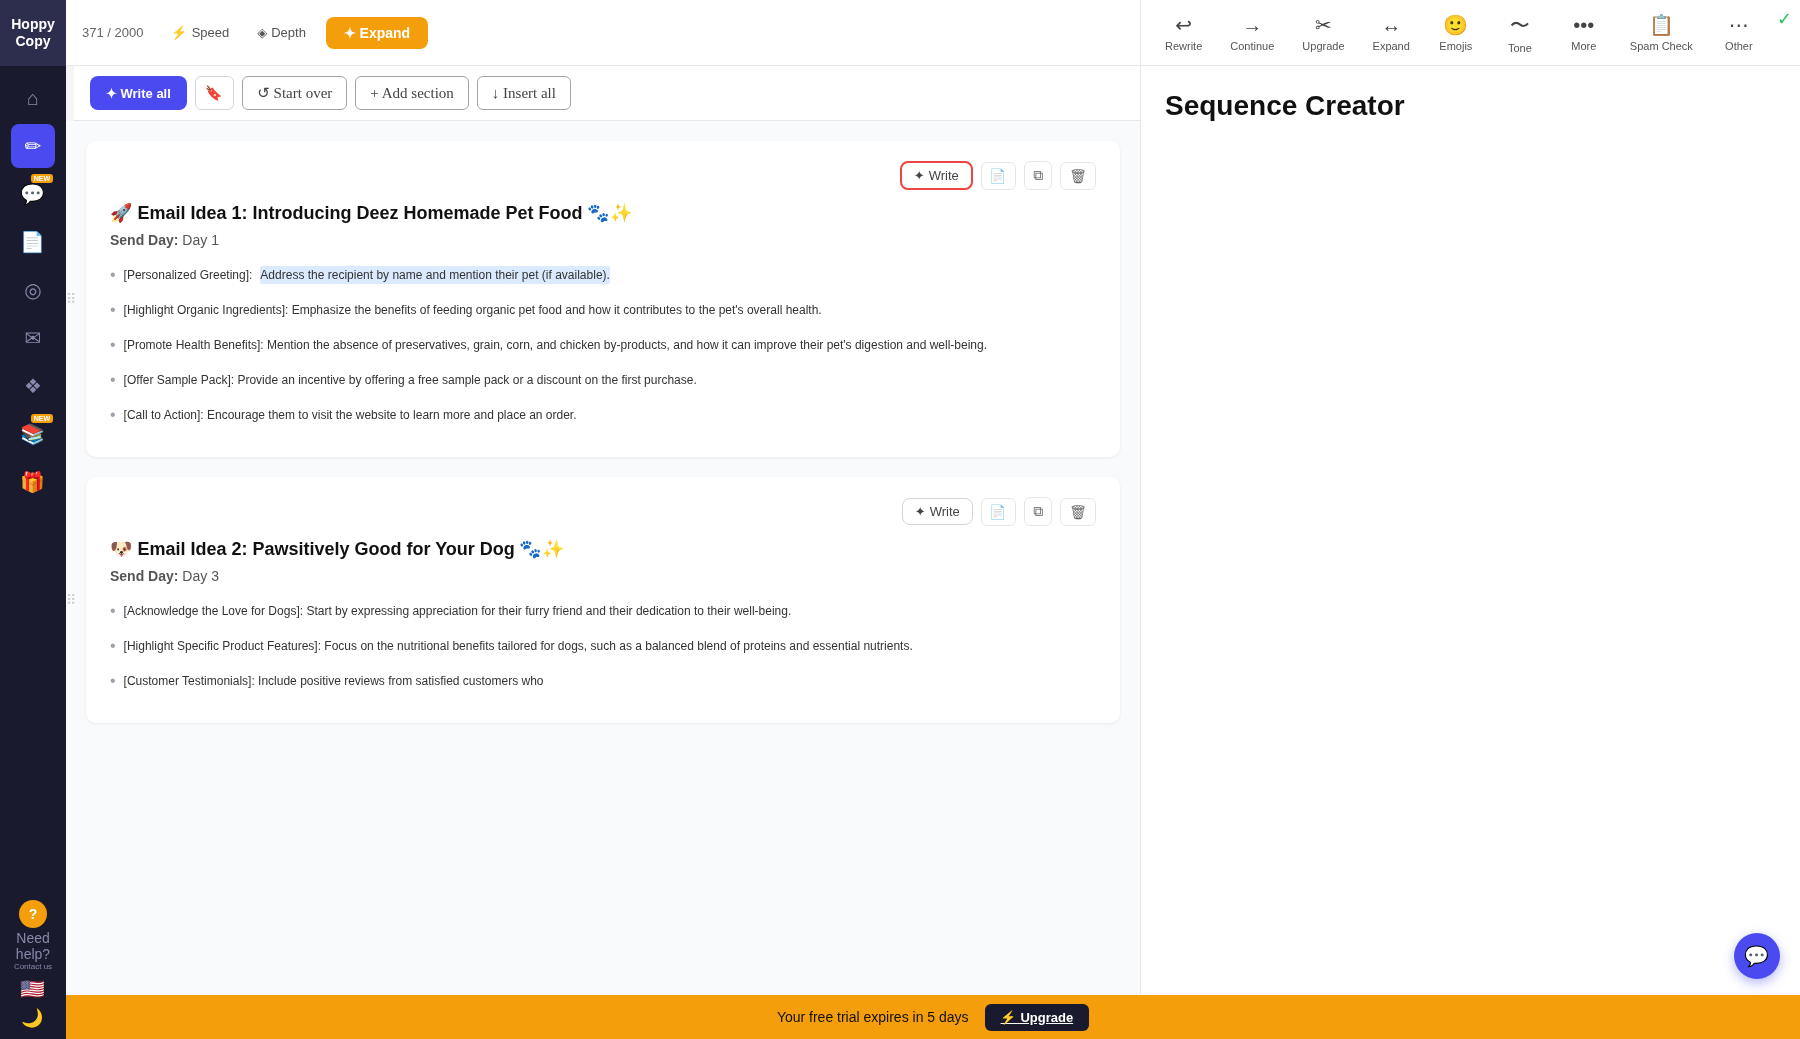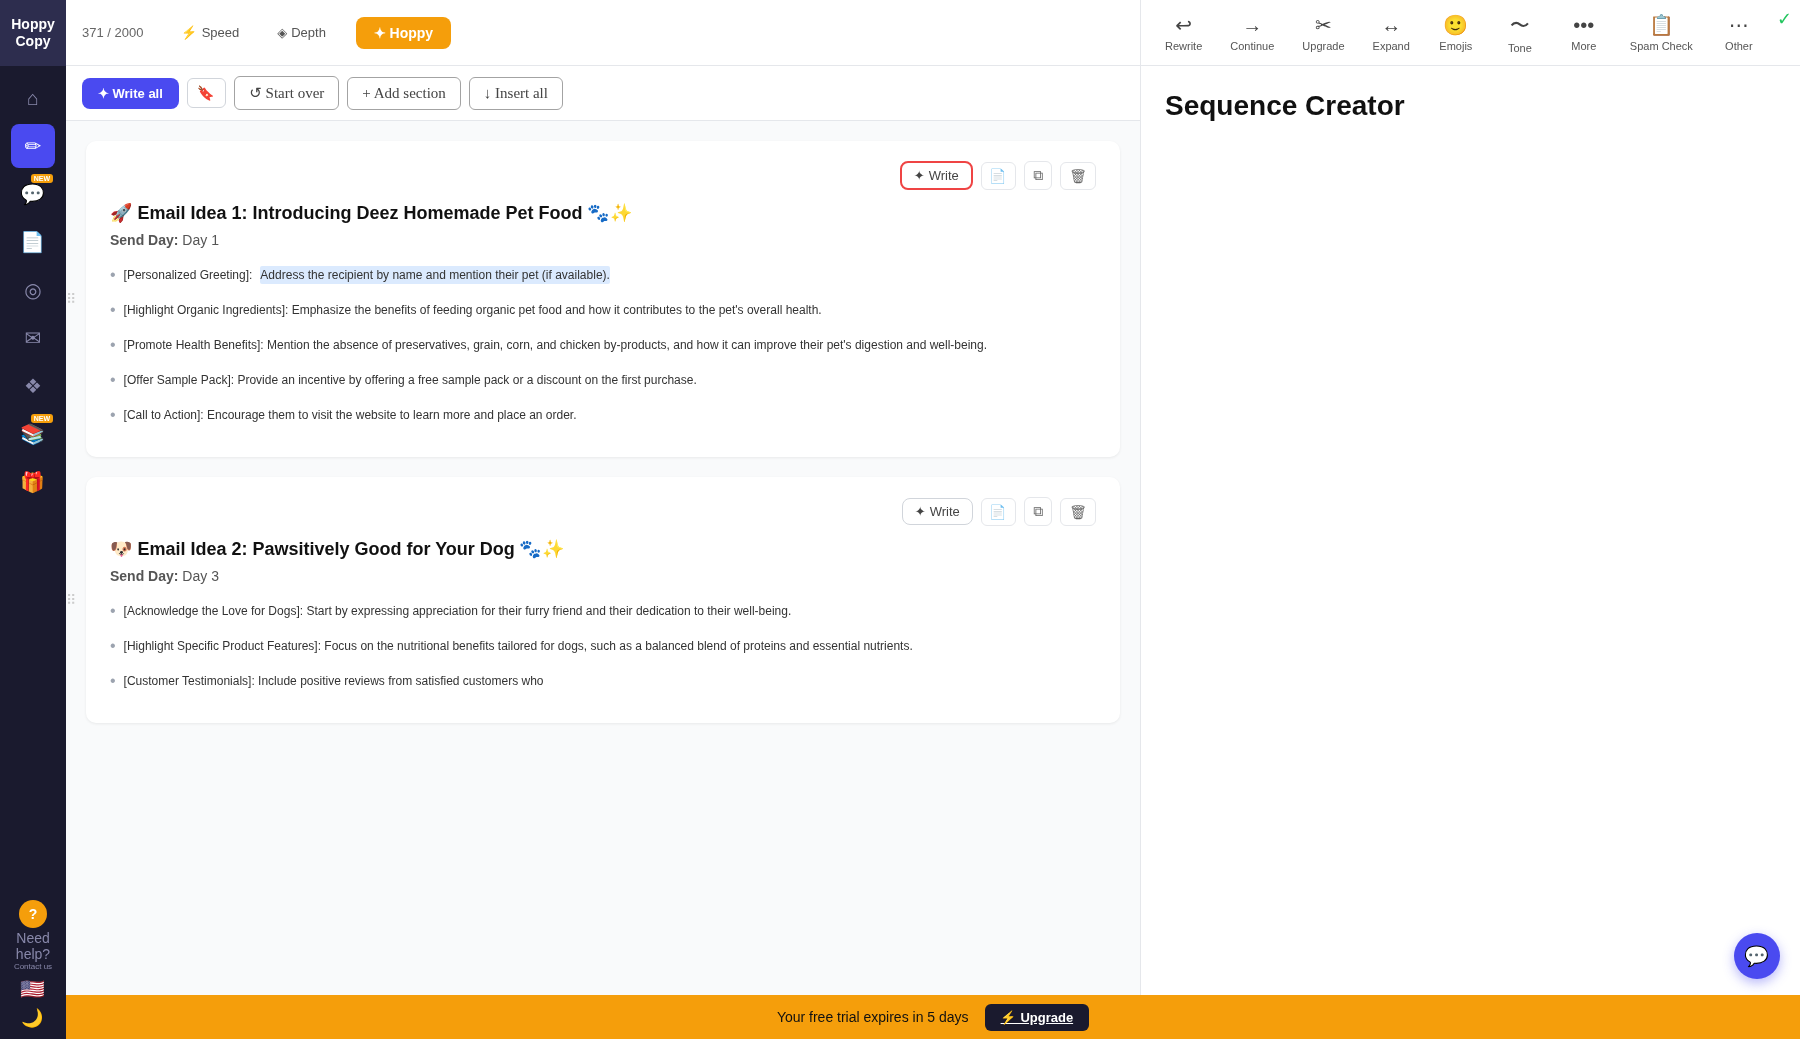--- a/index.html
+++ b/index.html
@@ -104,21 +104,21 @@
     }
 
     
     .top-toolbar {
       background: white;
       border-bottom: 1px solid #e5e7eb;
       padding: 0 16px;
       height: 66px;
       display: flex;
       align-items: center;
-      gap: 22px;
+      gap: 12px;
       flex-shrink: 0;
     }
     .word-count {
       font-size: 13px;
       color: #666;
       margin-right: 8px;
     }
     .speed-btn, .depth-btn {
       display: flex;
       align-items: center;
@@ -142,23 +142,23 @@
       align-items: center;
       gap: 6px;
     }
 
     
     .action-toolbar {
       background: white;
       border-bottom: 1px solid #e5e7eb;
       padding: 10px 16px;
       display: flex;
-      align-items: center;
       gap: 8px;
       flex-shrink: 0;
+      margin-left: 8px;
     }
     .write-all-btn {
       background: #4a4af0;
       color: white;
       border: none;
       padding: 8px 16px;
       border-radius: 8px;
       font-size: 13px;
       font-weight: 600;
       cursor: pointer;
@@ -432,21 +432,21 @@
     <span class="word-count">371 / 2000</span>
     <div class="speed-btn">
       <span>⚡</span>
       <span>Speed</span>
     </div>
     <div class="depth-btn">
       <span>◈</span>
       <span>Depth</span>
     </div>
     <button class="create-btn">
-      <span>✦ Hoppy</span>
+      <span>✦ Expand</span>
     </button>
   </div>
 
   <div class="action-toolbar">
     <button class="write-all-btn">
       <span>✦ Write all</span>
     </button>
     <button class="bookmark-btn">🔖</button>
     <button class="action-btn">
       <span>↺ Start over</span>

